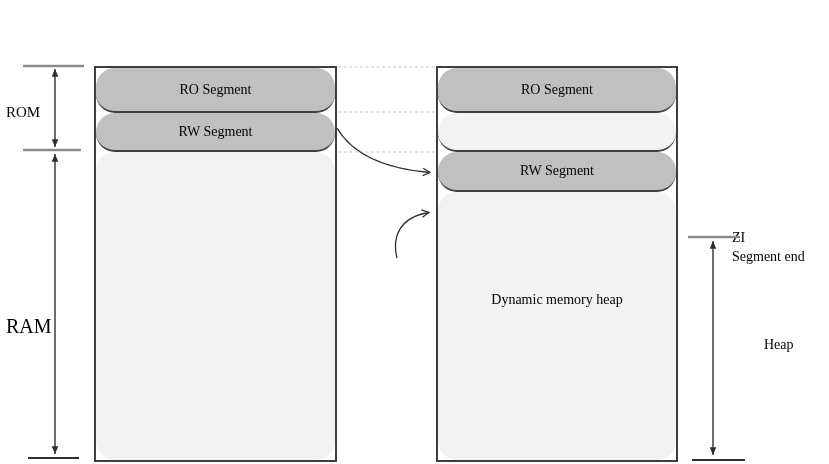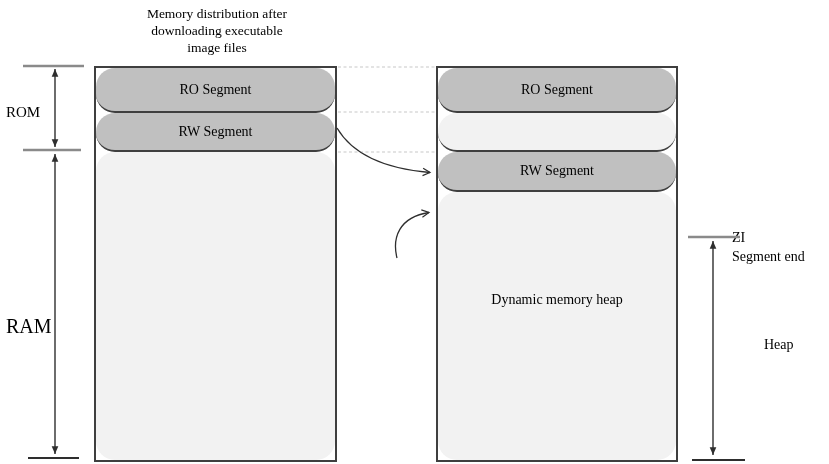--- a/index.html
+++ b/index.html
@@ -47,23 +47,20 @@
   .dash{stroke:var(--dash,#c8c8c8);stroke-width:1.2;stroke-dasharray:3 2.5;fill:none;}
   .curve{stroke:var(--line,#2e2e2e);stroke-width:1.3;fill:none;}
   .fillhead{fill:var(--line,#2e2e2e);stroke:none;}
   .openhead{fill:none;stroke:var(--line,#2e2e2e);stroke-width:1.2;}
 </style>
 </head>
 <body>
 
 <div id="stage">
 
-  <div class="col-title" id="title-left">Memory distribution after
-downloading executable
-image files</div>
 
   <div class="column" id="left-col">
     <div class="seg gray h45">
       <span>RO Segment</span>
     </div>
     <div class="seg gray h39">
       <span>RW Segment</span>
     </div>
     <div class="seg light grow"></div>
   </div>

